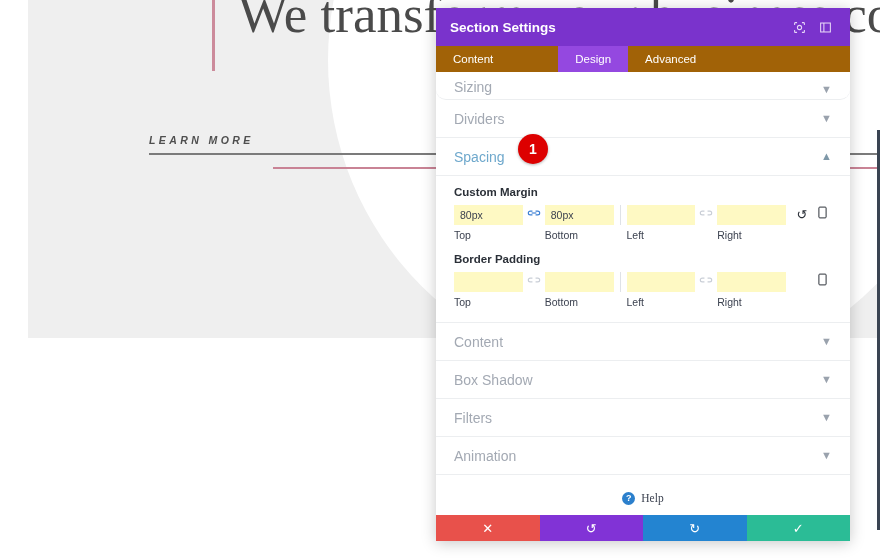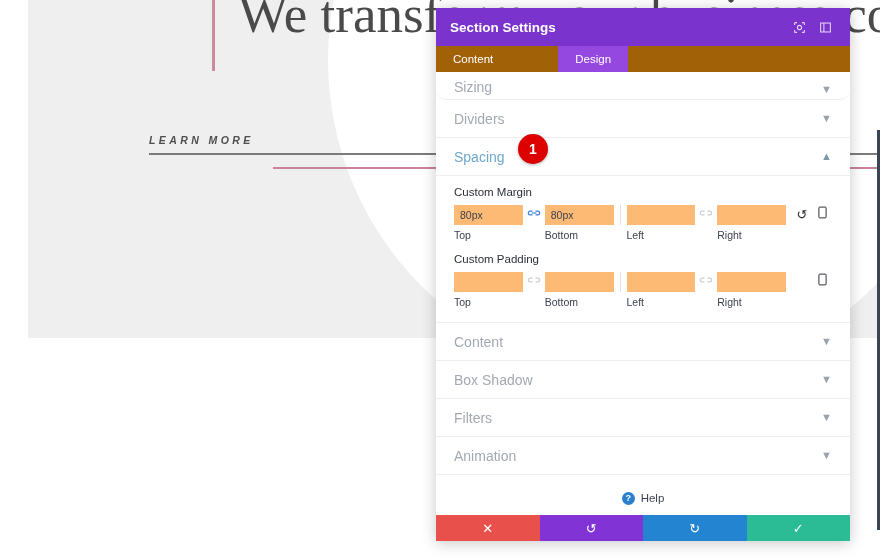--- a/index.html
+++ b/index.html
@@ -94,33 +94,33 @@
   .acc-row.open .acc-label { color: #6ea8cc; }
   .chev { color: #9aa2ad; font-size: 11px; line-height: 1; }
   .acc-row.open .chev { color: #7e98a8; }
   .acc-row.partial { height: 28px; align-items: flex-end; padding-bottom: 4px; border-radius: 10px; }
 
   .spacing-body {
     padding: 10px 18px 14px 18px;
     border-bottom: 1px solid #eceef0;
   }
   .field-label {
-    font-size: 11.5px; font-weight: normal; color: #2b3038; margin-bottom: 7px;
+    font-size: 11.5px; font-weight: bold; color: #2b3038; margin-bottom: 7px;
   }
   .quad {
     display: flex; align-items: center;
   }
   .pair {
     display: flex; align-items: center; flex: 1 1 0; min-width: 0;
   }
   .pair.left-pair { margin-right: 0; }
   .vdiv { width: 1px; height: 20px; background: #dfe2e6; margin: 0 6px; }
   .inp {
     flex: 1 1 0; min-width: 0; height: 20px;
-    background: #fdba74; border: none;
+    background: #fef9c3; border: none;
     font-size: 10.5px; color: #3c4250;
     padding: 0 6px; font-family: "Liberation Sans", sans-serif;
   }
   .link-ico {
     width: 22px; flex: 0 0 22px; text-align: center;
     font-size: 10px; cursor: pointer; line-height: 20px;
   }
   .link-ico.on { color: #3b7fd4; }
   .link-ico.off { color: #c9ced6; }
   .tools { display: flex; align-items: center; flex: 0 0 auto; padding-left: 6px; }
@@ -152,21 +152,21 @@
 
   .help-row {
     display: flex; align-items: center; justify-content: center;
     height: 46px; gap: 6px;
   }
   .help-ico {
     width: 13px; height: 13px; border-radius: 50%;
     background: #2b7fcc; color: #fff; font-size: 9px; font-weight: bold;
     display: flex; align-items: center; justify-content: center;
   }
-  .help-text { font-size: 11.5px; color: #3c4250; }
+  .help-text { font-size: 11.5px; color: #3c4250; font-family: Liberation Serif, serif; }
 
   .action-bar { display: flex; height: 26px; flex: 0 0 auto; }
   .action-btn {
     flex: 1 1 0; display: flex; align-items: center; justify-content: center;
     color: #ffffff; font-size: 13px; cursor: pointer;
   }
   .scroll-thumb {
     position: absolute; right: 0px; top: 130px; width: 3px; height: 400px;
     background: #3a4452; z-index: 20;
   }
@@ -199,20 +199,21 @@
         <svg width="13" height="13" viewBox="0 0 16 16" fill="none" stroke="#e5d4f7" stroke-width="1.3">
           <rect x="2" y="2.5" width="12" height="11"></rect>
           <line x1="6" y1="2.5" x2="6" y2="13.5"></line>
         </svg>
       </div>
     </div>
 
     <div class="tabs">
       <div class="tab">Content</div>
       <div class="tab active">Design</div>
+      <div class="tab">Advanced</div>
     </div>
 
     <div class="modal-body">
 
       <div class="acc-row partial">
         <div class="acc-label">Sizing</div>
         <div class="chev">▼</div>
       </div>
 
       <div class="acc-row">
@@ -271,21 +272,21 @@
             <div class="sub">Left</div>
             <div class="sub-gap"></div>
             <div class="sub">Right</div>
           </div>
           <div class="sub-tools">
               <div class="sub-tool"></div>
               <div class="sub-tool"></div>
             </div>
         </div>
 
-        <div class="field-label" style="margin-top:12px">Custom Padding</div>
+        <div class="field-label" style="margin-top:12px">Border Padding</div>
         <div class="quad">
           <div class="pair left-pair">
             <input class="inp" value="" style="">
             <div class="link-ico off">
               <svg width="14" height="10" viewBox="0 0 18 10" fill="none" stroke="#c9ced6" stroke-width="1.5">
                 <path d="M7 2.5 H4.2 A2.5 2.5 0 0 0 4.2 7.5 H7"></path>
                 <path d="M11 2.5 H13.8 A2.5 2.5 0 0 1 13.8 7.5 H11"></path>
               </svg>
             </div>
             <input class="inp" value="" style="">

